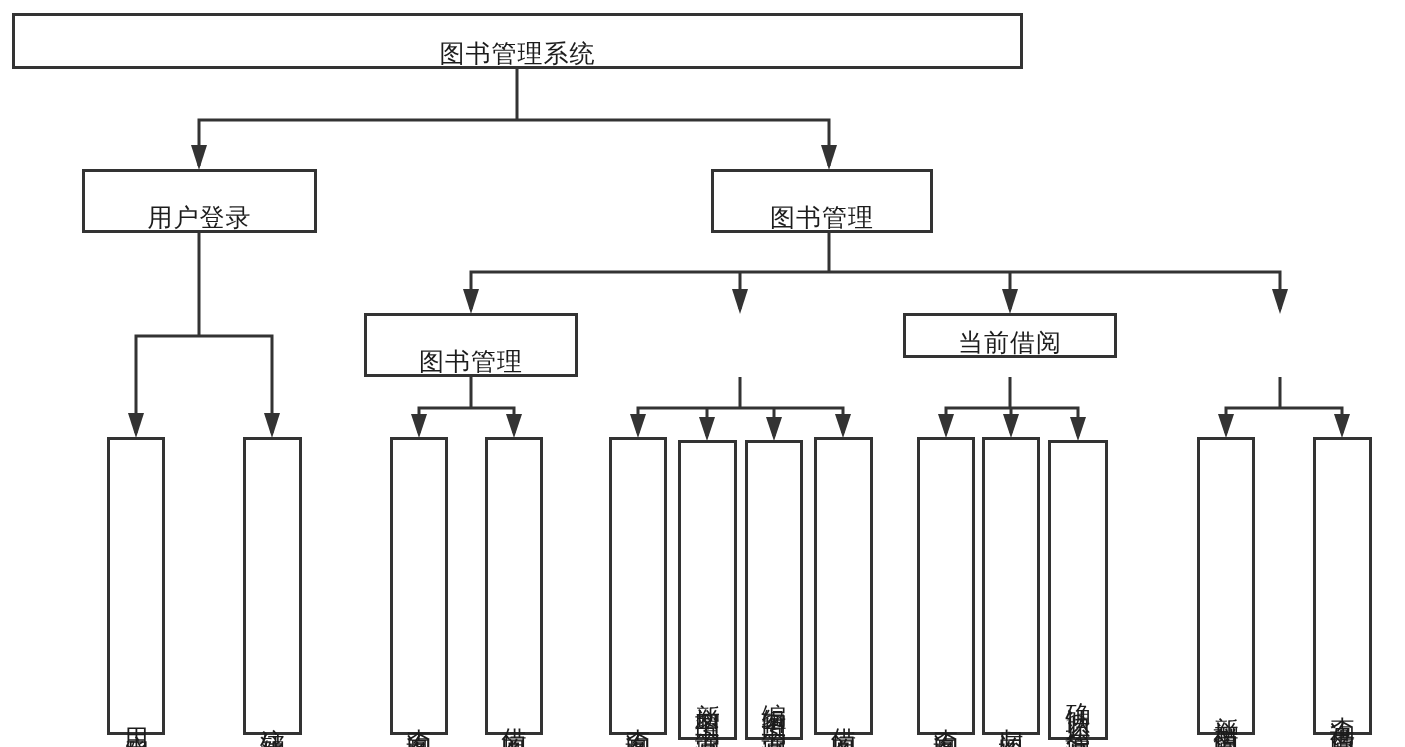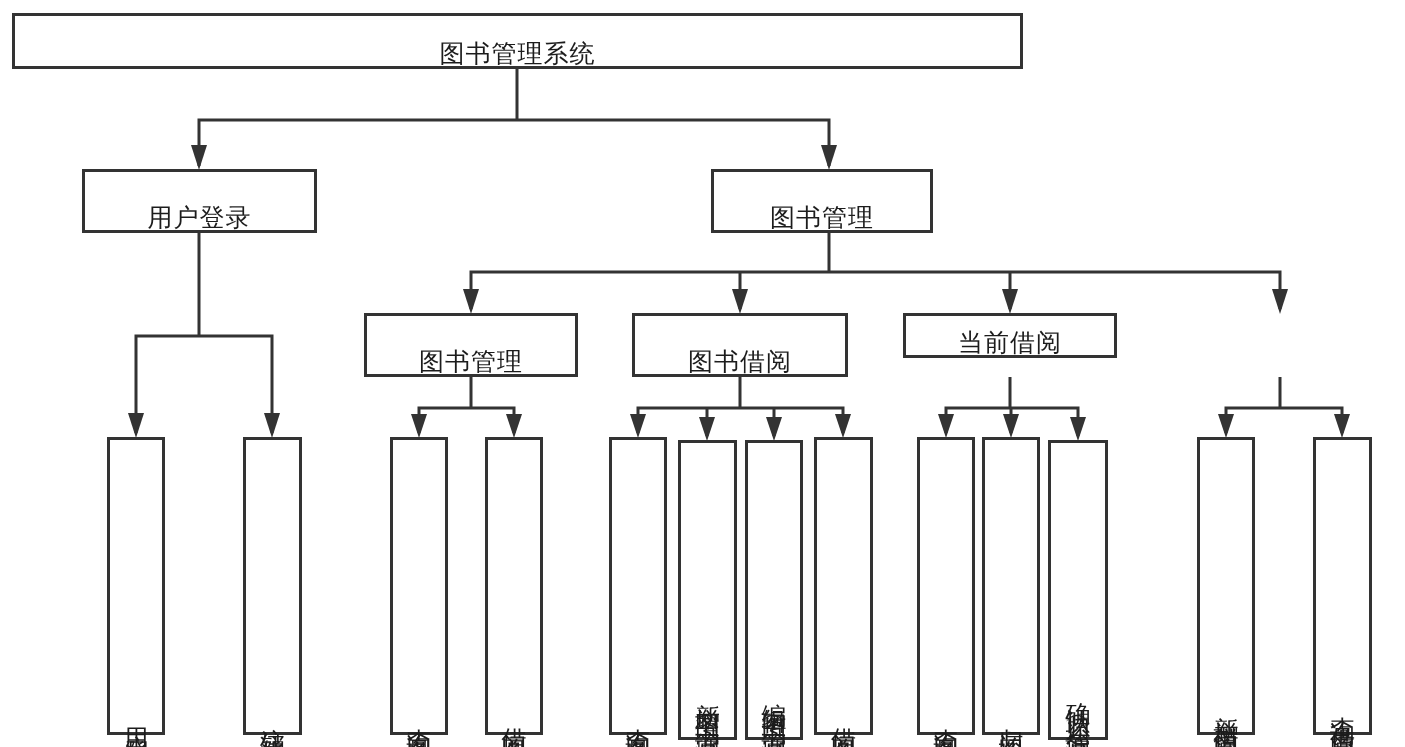--- a/index.html
+++ b/index.html
@@ -91,23 +91,20 @@
   <div class="box h-box" style="left:82px;top:169px;width:235px;height:64px">
     <span class="label">用户登录</span>
   </div>
   <div class="box h-box" style="left:711px;top:169px;width:222px;height:64px">
     <span class="label">图书管理</span>
   </div>
 
   <div class="box h-box" style="left:364px;top:313px;width:214px;height:64px">
     <span class="label">图书管理</span>
   </div>
-  <div class="box h-box" style="left:632px;top:313px;width:216px;height:64px">
-    <span class="label">图书借阅</span>
-  </div>
   <div class="box h-box" style="left:903px;top:313px;width:214px;height:45px">
     <span class="label">当前借阅</span>
   </div>
 
   <div class="box v-box" style="left:107px;top:437px;width:58px;height:298px">
     <span class="vtext">用户登录</span>
   </div>
   <div class="box v-box" style="left:243px;top:437px;width:59px;height:298px">
     <span class="vtext">注销登录</span>
   </div>

